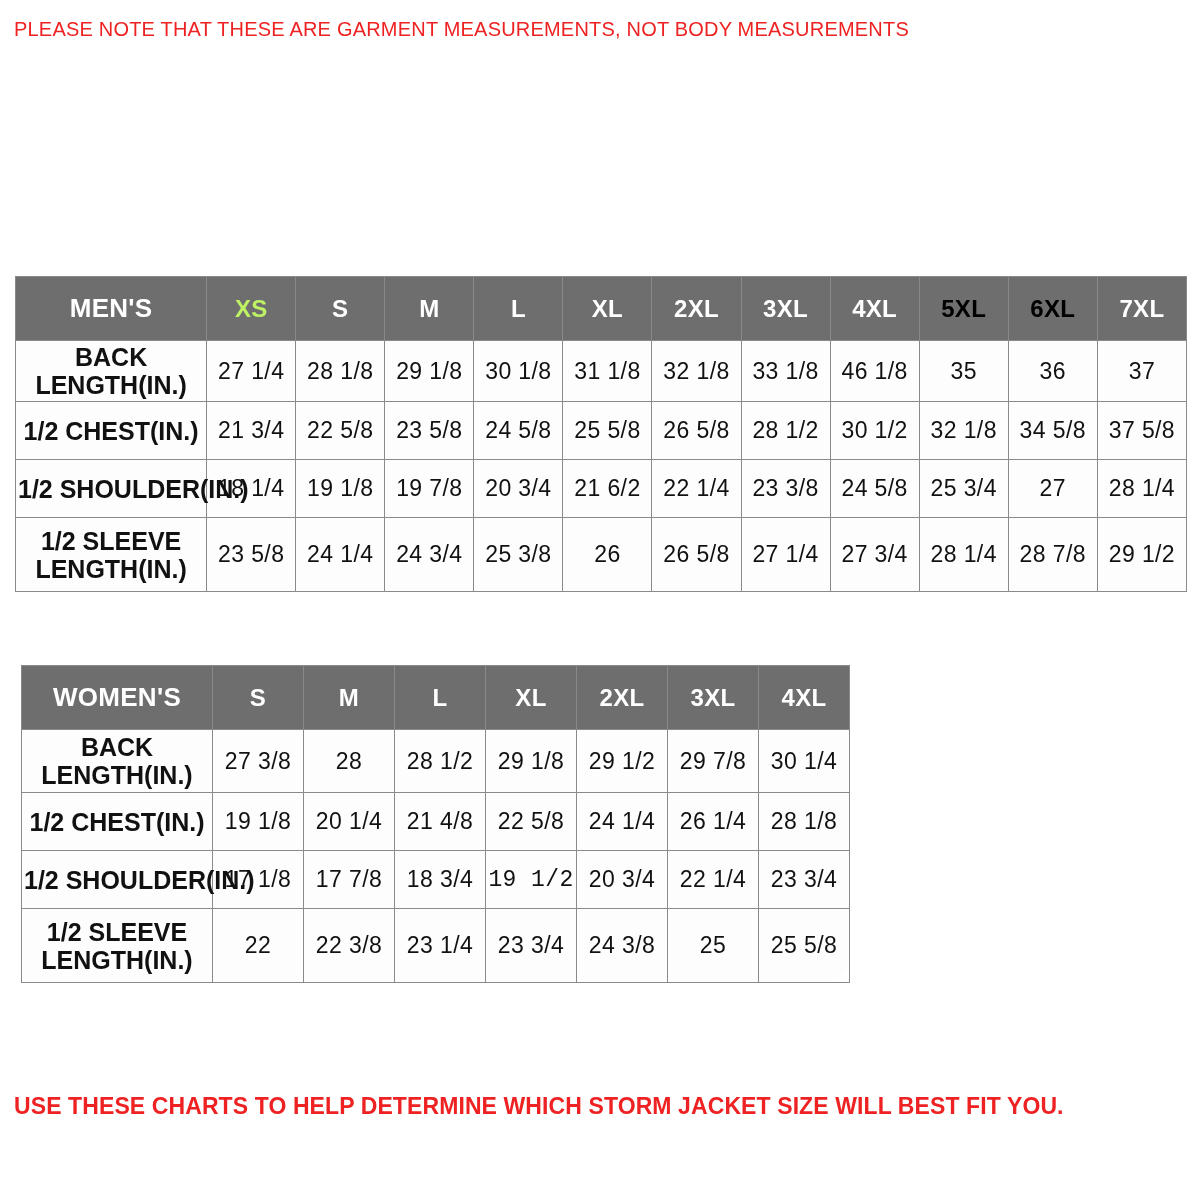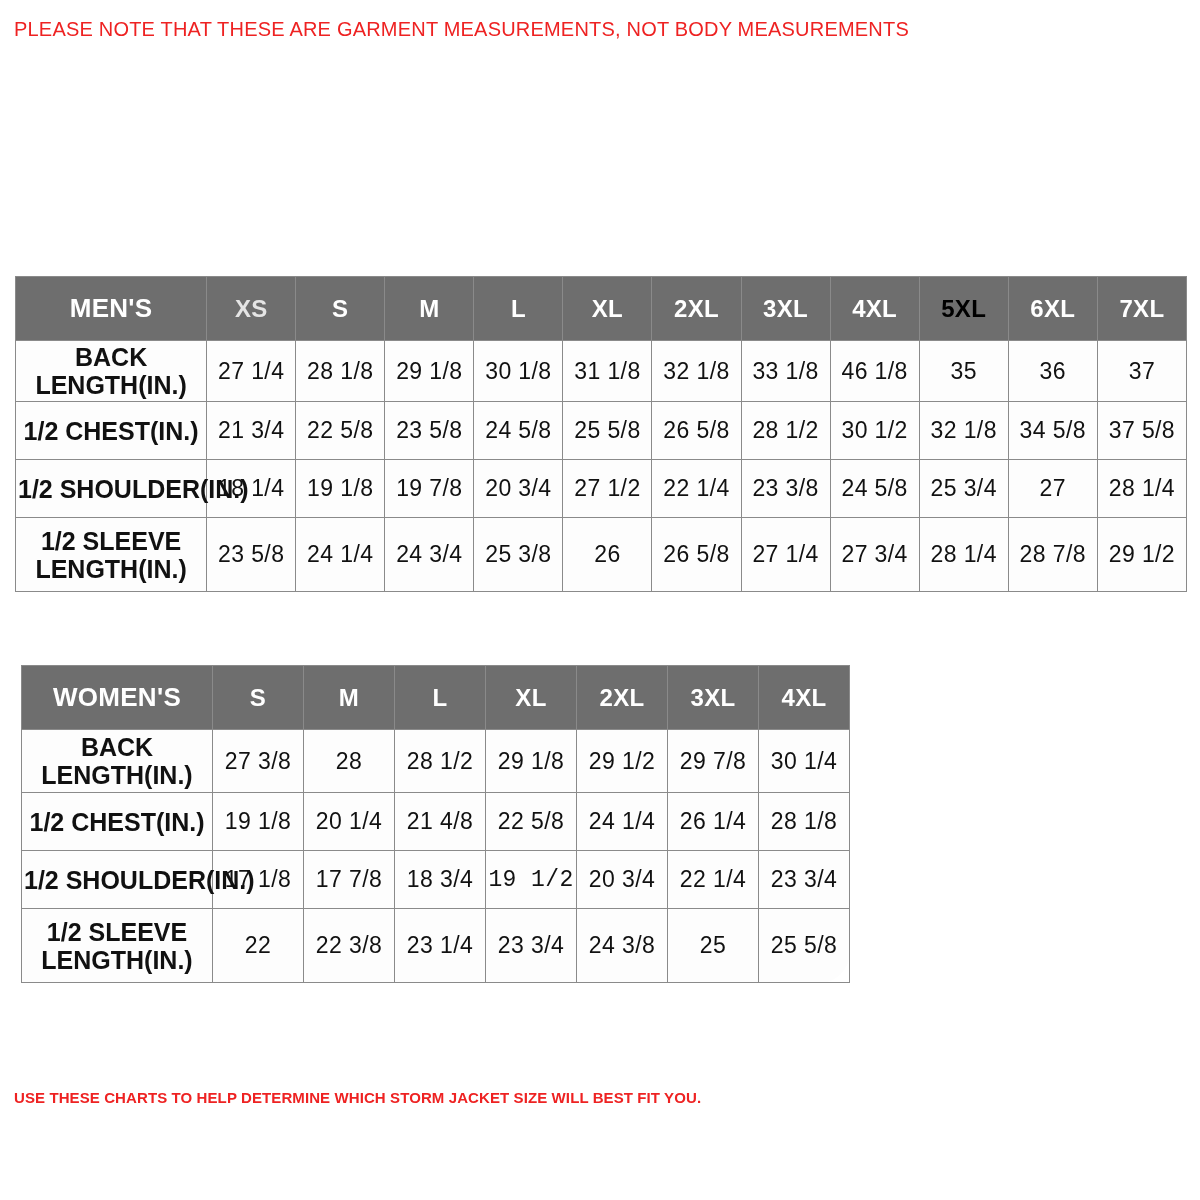--- a/index.html
+++ b/index.html
@@ -37,21 +37,21 @@
     font-size: 20px;
     line-height: 30px;
     font-weight: 400;
     letter-spacing: 0.2px;
     max-width: 960px;
   }
   .note-bottom {
     position: absolute;
     left: 14px;
     top: 1055px;
-    font-size: 15px;
+    font-size: 23px;
     line-height: 28px;
     font-weight: 700;
     letter-spacing: 0.1px;
     white-space: nowrap;
   }
 
   table.size-table {
     border-collapse: collapse;
     table-layout: fixed;
     border: 1px solid #8a8a8a;
@@ -138,30 +138,30 @@
         <col class="val-col">
         <col class="val-col">
         <col class="val-col">
       <col class="val-col">
         <col class="val-col">
         <col class="val-col">
     </colgroup>
     <thead>
       <tr>
         <th class="corner" style="background: rgb(110, 110, 110); color: rgb(255, 255, 255); border-color: rgb(138, 138, 138);">MEN'S</th>
-        <th class="size-col" style="background: rgb(110, 110, 110); color: #e5e5e5; border-color: rgb(138, 138, 138);">XS</th>
+        <th class="size-col" style="background: rgb(110, 110, 110); color: #bef264; border-color: rgb(138, 138, 138);">XS</th>
         <th class="size-col" style="background: rgb(110, 110, 110); color: rgb(255, 255, 255); border-color: rgb(138, 138, 138);">S</th>
         <th class="size-col" style="background: rgb(110, 110, 110); color: rgb(255, 255, 255); border-color: rgb(138, 138, 138);">M</th>
         <th class="size-col" style="background: rgb(110, 110, 110); color: rgb(255, 255, 255); border-color: rgb(138, 138, 138);">L</th>
         <th class="size-col" style="background: rgb(110, 110, 110); color: rgb(255, 255, 255); border-color: rgb(138, 138, 138);">XL</th>
         <th class="size-col" style="background: rgb(110, 110, 110); color: rgb(255, 255, 255); border-color: rgb(138, 138, 138);">2XL</th>
         <th class="size-col" style="background: rgb(110, 110, 110); color: rgb(255, 255, 255); border-color: rgb(138, 138, 138);">3XL</th>
         <th class="size-col" style="background: rgb(110, 110, 110); color: rgb(255, 255, 255); border-color: rgb(138, 138, 138);">4XL</th>
         <th class="size-col" style="background: rgb(110, 110, 110); color: #000000; border-color: rgb(138, 138, 138);">5XL</th>
-        <th class="size-col" style="background: rgb(110, 110, 110); color: #ffffff; border-color: rgb(138, 138, 138);">6XL</th>
+        <th class="size-col" style="background: rgb(110, 110, 110); color: #000000; border-color: rgb(138, 138, 138);">6XL</th>
         <th class="size-col" style="background: rgb(110, 110, 110); color: rgb(255, 255, 255); border-color: rgb(138, 138, 138);">7XL</th>
       </tr>
     </thead>
     <tbody>
       <tr class="r-back">
         <th class="row-label" style="border-color: rgb(138, 138, 138);">
           <span class="nowrap">BACK</span><br>
           <span class="nowrap">LENGTH(IN.)</span>
         </th>
         <td style="border-color: rgb(138, 138, 138);">27 1/4</td>
@@ -193,21 +193,21 @@
         <td style="border-color: rgb(138, 138, 138);">37 5/8</td>
       </tr>
       <tr class="r-shoul">
         <th class="row-label" style="border-color: rgb(138, 138, 138);">
           <span class="nowrap">1/2  SHOULDER(IN.)</span>
         </th>
         <td style="border-color: rgb(138, 138, 138);">18 1/4</td>
         <td style="border-color: rgb(138, 138, 138);">19 1/8</td>
         <td style="border-color: rgb(138, 138, 138);">19 7/8</td>
         <td style="border-color: rgb(138, 138, 138);">20 3/4</td>
-        <td style="border-color: rgb(138, 138, 138);">27 1/2</td>
+        <td style="border-color: rgb(138, 138, 138);">21 6/2</td>
         <td style="border-color: rgb(138, 138, 138);">22 1/4</td>
         <td style="border-color: rgb(138, 138, 138);">23 3/8</td>
         <td style="border-color: rgb(138, 138, 138);">24 5/8</td>
         <td style="border-color: rgb(138, 138, 138);">25 3/4</td>
         <td style="border-color: rgb(138, 138, 138);">27</td>
         <td style="border-color: rgb(138, 138, 138);">28 1/4</td>
       </tr>
       <tr class="r-sleeve">
         <th class="row-label" style="border-color: rgb(138, 138, 138);">
           <span class="nowrap">1/2  SLEEVE</span><br>

